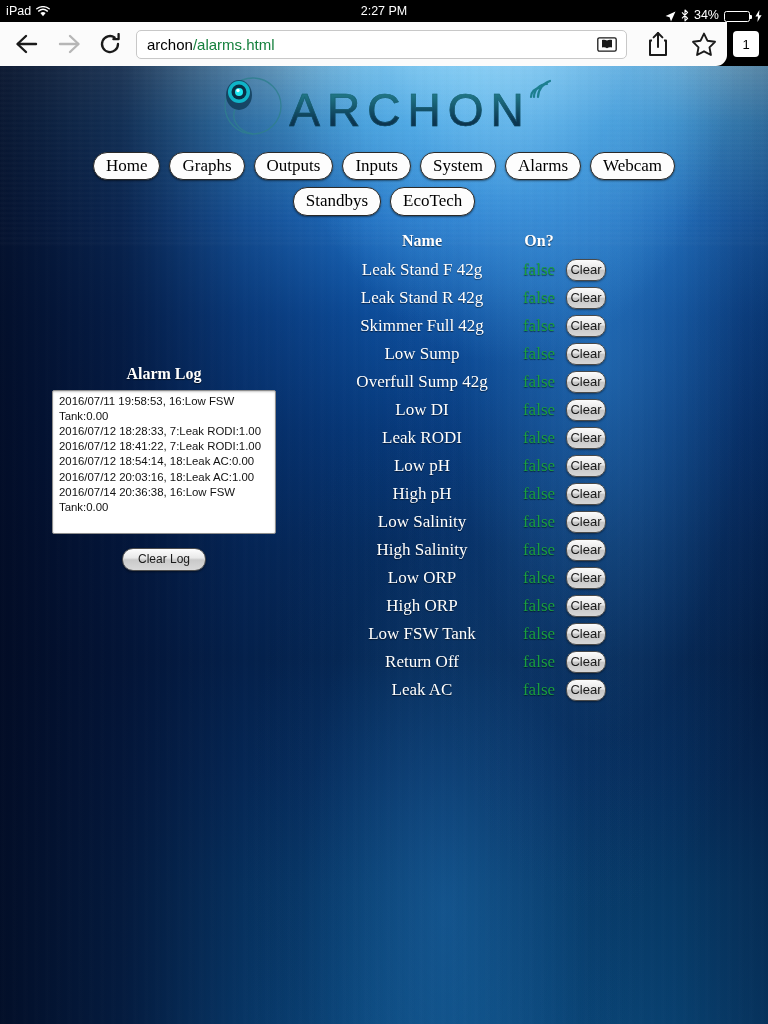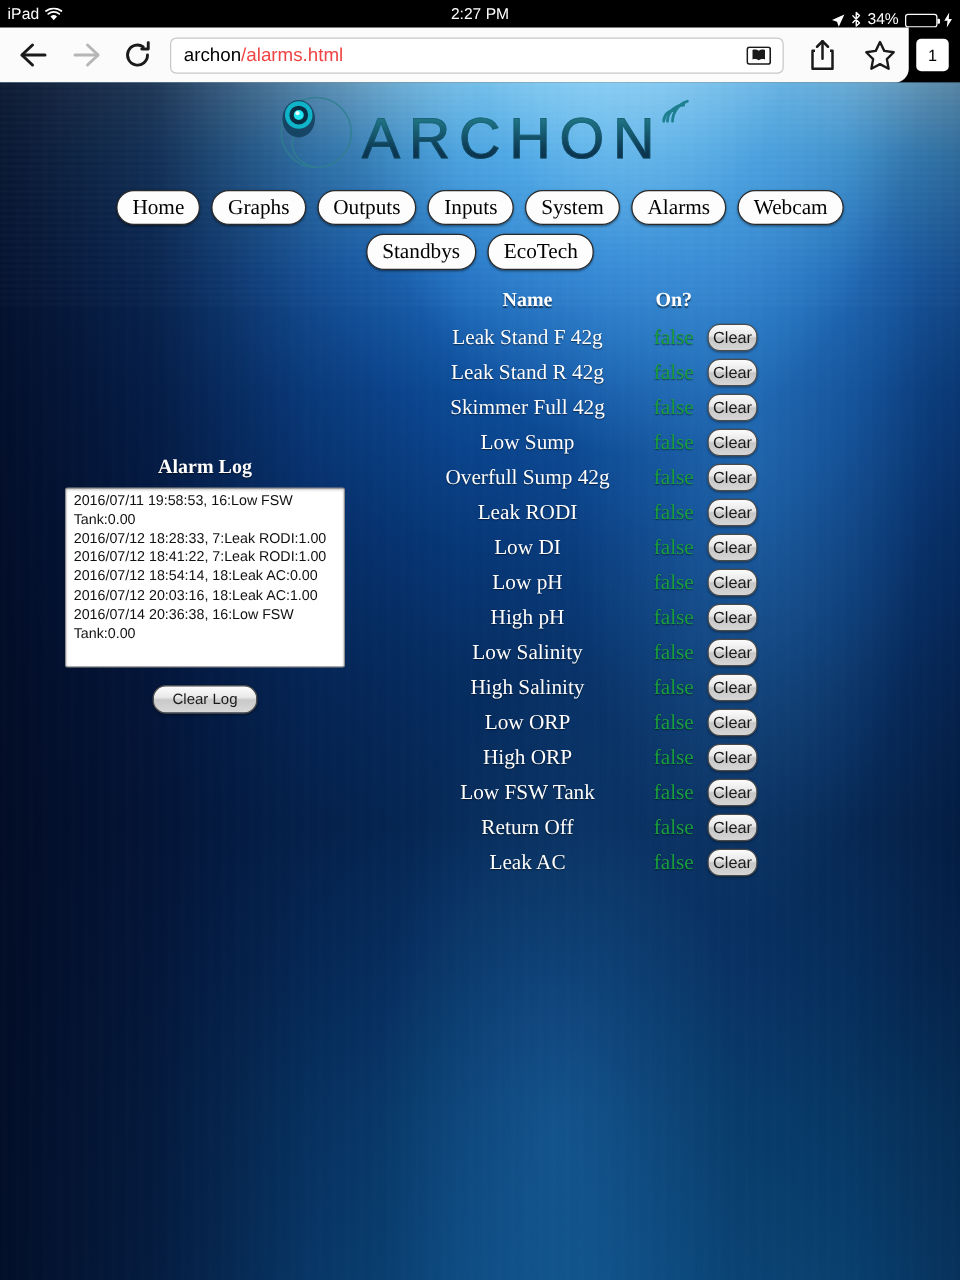--- a/index.html
+++ b/index.html
@@ -102,21 +102,21 @@
     background: #fff;
     border: 1px solid #c8c8c8;
     border-radius: 5px;
     display: flex;
     align-items: center;
     padding: 0 6px 0 10px;
     font-size: 15px;
   }
   .url-text { flex: 1; white-space: nowrap; overflow: hidden; }
   .url-host { color: #000; }
-  .url-path { color: #ef4444; }
+  .url-path { color: #15803d; }
 
   .reader-icon {
     width: 26px; height: 20px;
     display: flex; align-items: center; justify-content: center;
   }
 
   .chrome-icon {
     width: 46px; height: 44px;
     display: flex; align-items: center; justify-content: center;
   }
@@ -514,26 +514,26 @@
                   <td class="c-name">Low Sump</td>
                   <td class="c-on" style="color: rgb(26, 158, 62);">false</td>
                   <td class="c-act"><span class="btn-clear">Clear</span></td>
                 </tr>
                 <tr>
                   <td class="c-name">Overfull Sump 42g</td>
                   <td class="c-on" style="color: rgb(26, 158, 62);">false</td>
                   <td class="c-act"><span class="btn-clear">Clear</span></td>
                 </tr>
                 <tr>
+                  <td class="c-name">Low DI</td>
+                  <td class="c-on" style="color: rgb(26, 158, 62);">false</td>
+                  <td class="c-act"><span class="btn-clear">Clear</span></td>
+                </tr>
+                <tr>
                   <td class="c-name">Leak RODI</td>
-                  <td class="c-on" style="color: rgb(26, 158, 62);">false</td>
-                  <td class="c-act"><span class="btn-clear">Clear</span></td>
-                </tr>
-                <tr>
-                  <td class="c-name">Low DI</td>
                   <td class="c-on" style="color: rgb(26, 158, 62);">false</td>
                   <td class="c-act"><span class="btn-clear">Clear</span></td>
                 </tr>
                 <tr>
                   <td class="c-name">Low pH</td>
                   <td class="c-on" style="color: rgb(26, 158, 62);">false</td>
                   <td class="c-act"><span class="btn-clear">Clear</span></td>
                 </tr>
                 <tr>
                   <td class="c-name">High pH</td>

